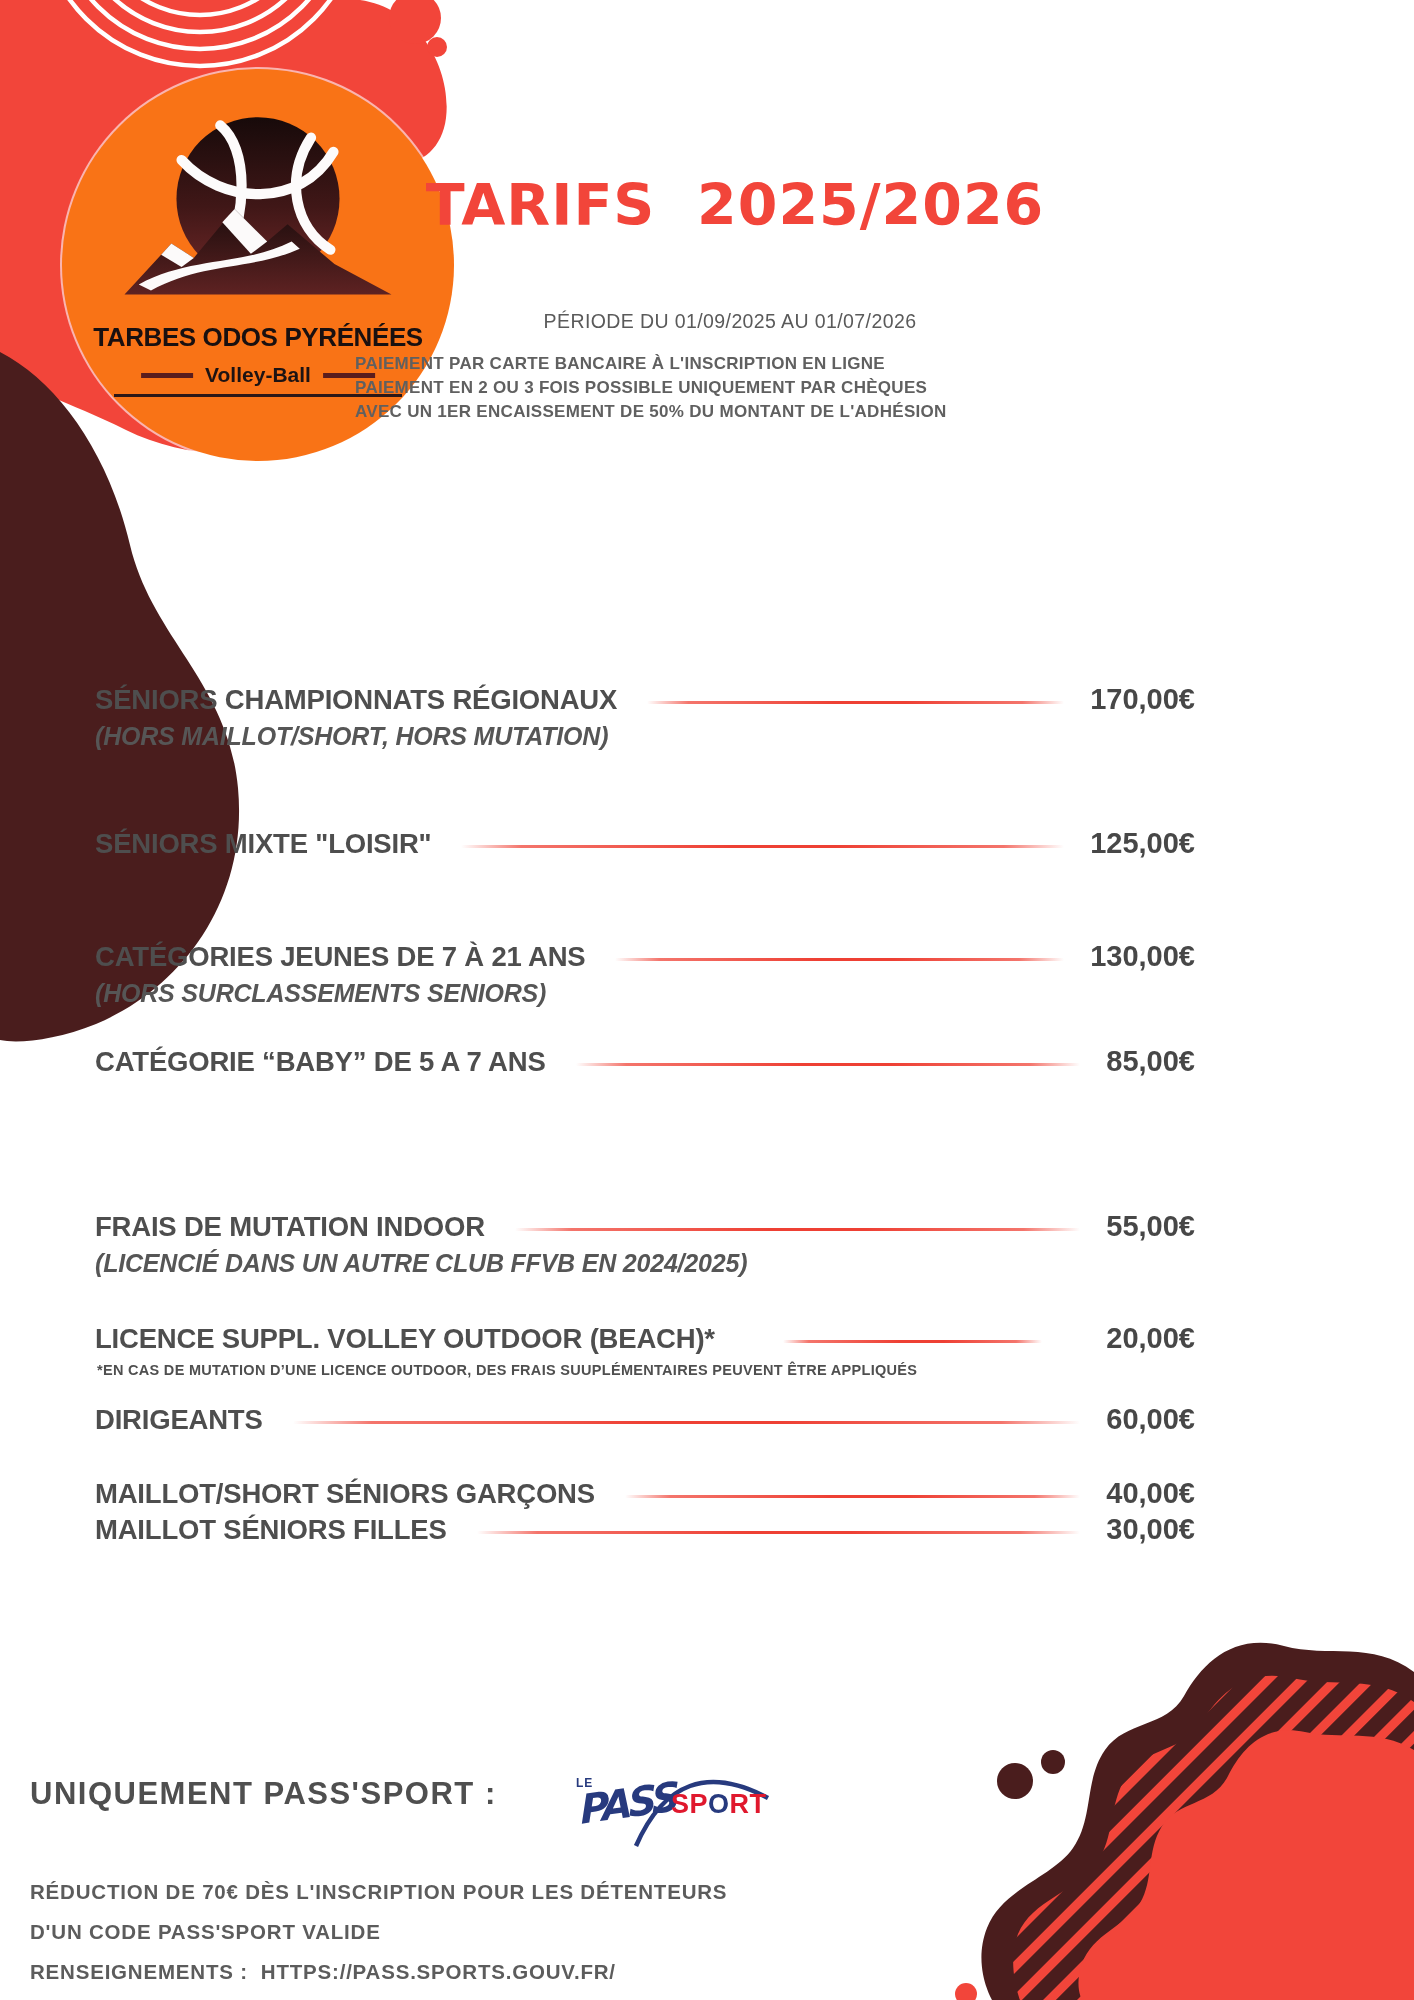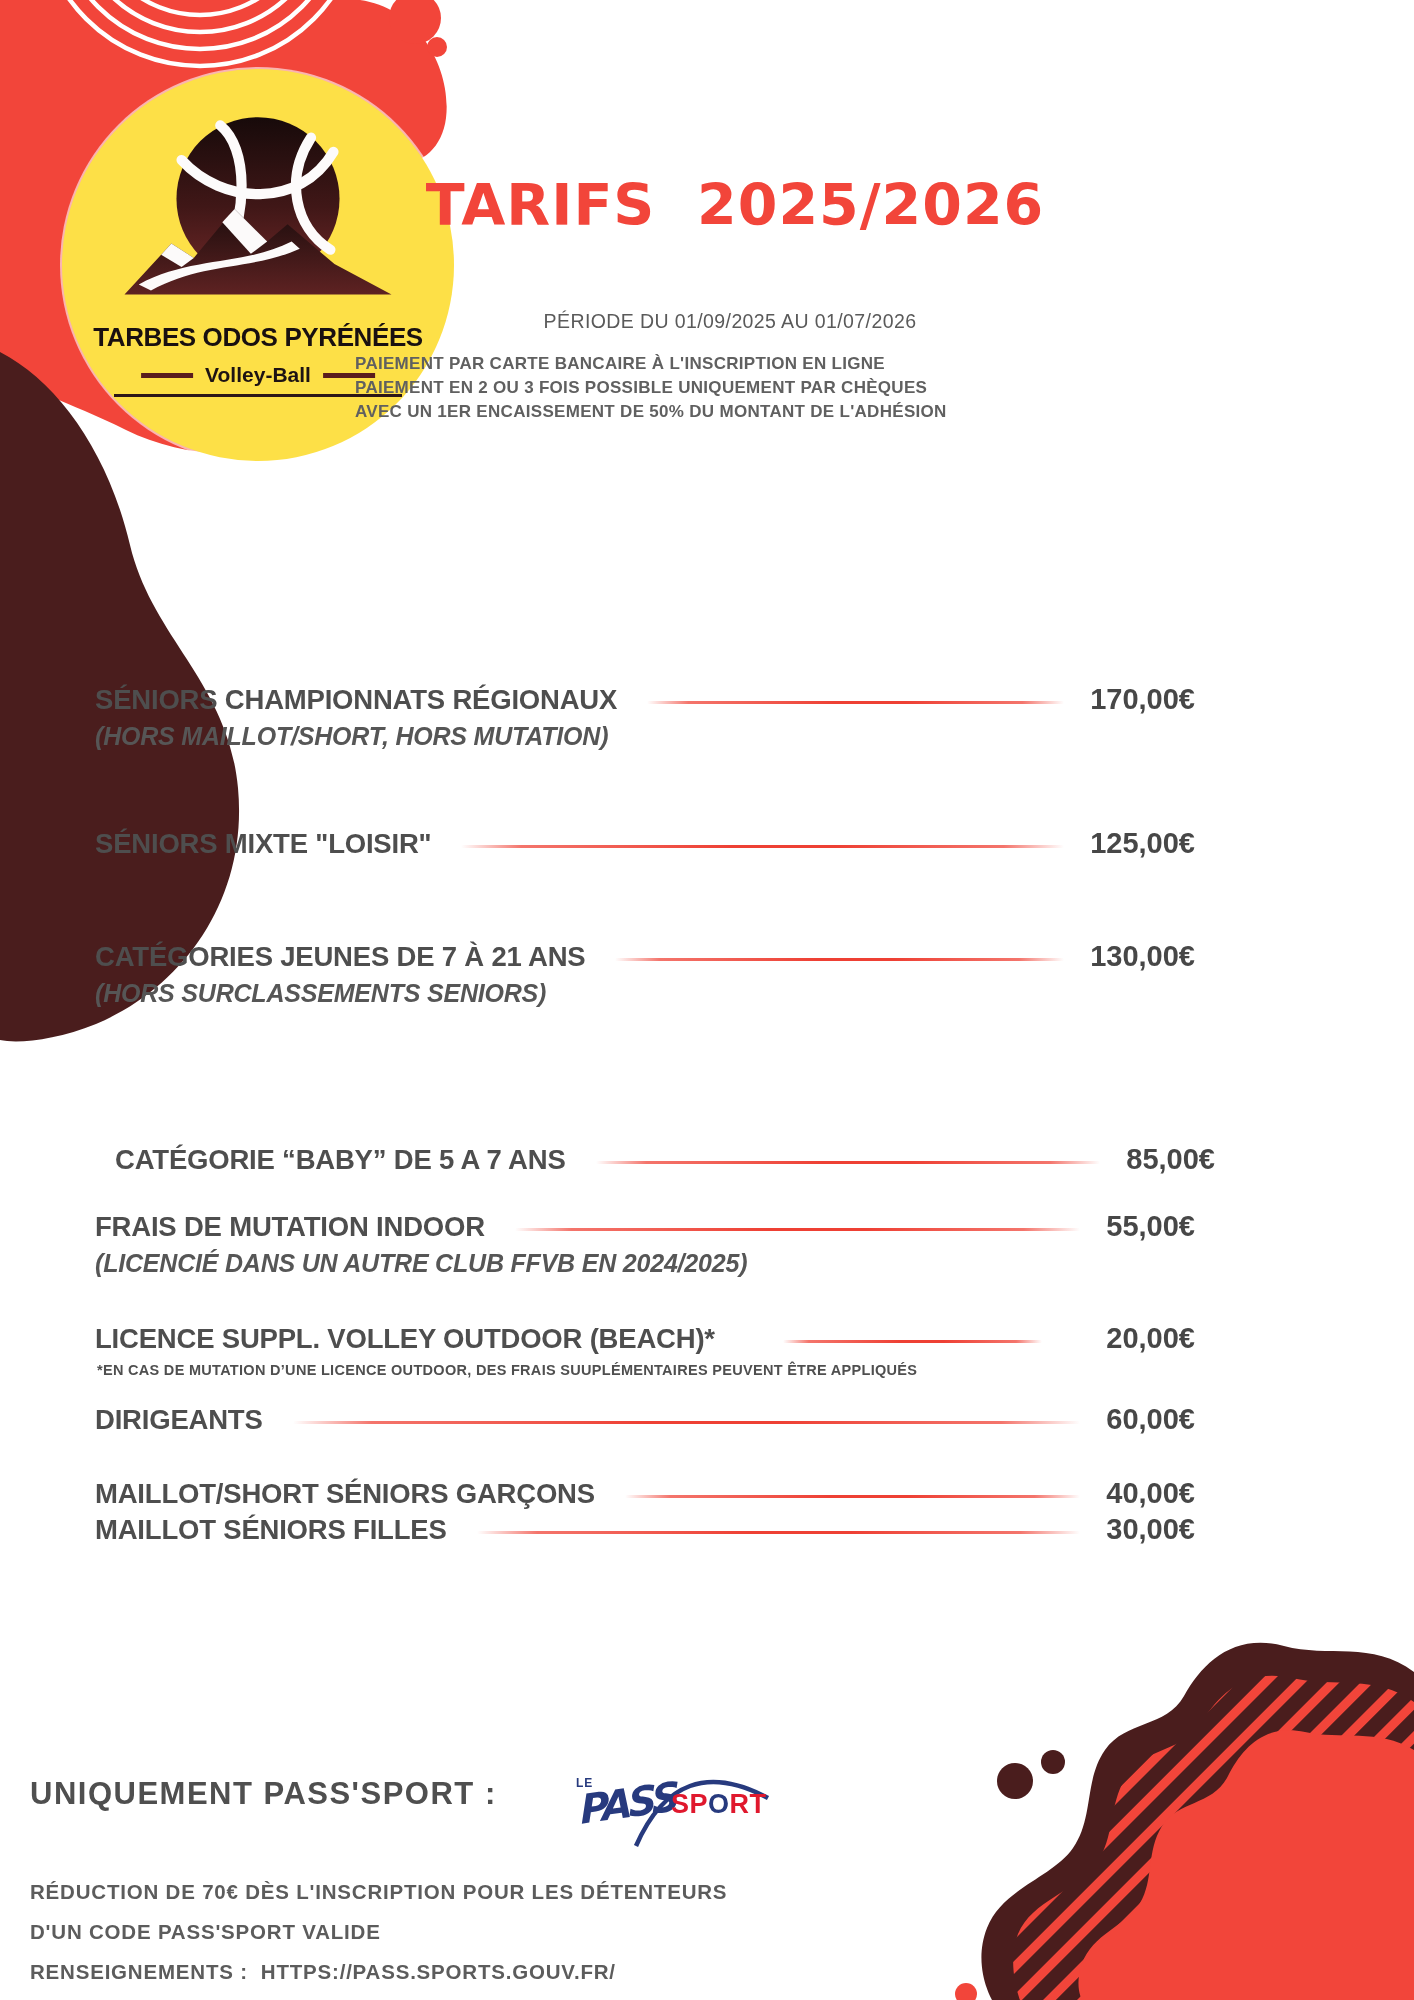--- a/index.html
+++ b/index.html
@@ -5,21 +5,21 @@
   html,body{margin:0;padding:0;background:#e8e8e8;}
   .page{position:relative;width:1414px;height:2000px;background:#ffffff;overflow:hidden;
         font-family:"Liberation Sans",sans-serif;}
   svg{display:block;}
   .abs{position:absolute;}
 
   
   .deco-topleft{left:0;top:0;width:540px;height:1100px;pointer-events:none;}
 
   
-  .badge{left:62px;top:69px;width:392px;height:392px;border-radius:50%;background:#fde047;
+  .badge{left:62px;top:69px;width:392px;height:392px;border-radius:50%;background:#f97316;
          box-shadow:0 0 0 2px rgba(255,255,255,.6);}
   .vb-logo{position:absolute;left:58px;top:36px;}
   .club-name{position:absolute;top:253px;left:0;width:100%;text-align:center;
              font-size:26px;font-weight:800;color:#191010;letter-spacing:-0.4px;white-space:pre;}
   .club-row{position:absolute;top:294px;left:50%;transform:translateX(-50%);
             display:flex;align-items:center;gap:12px;}
   .club-row .bar{width:52px;height:5px;background:#5a1d1d;}
   .club-sub{font-size:21px;font-weight:700;color:#1d1313;white-space:pre;}
   .club-rule{position:absolute;top:325px;left:50%;transform:translateX(-50%);
              width:288px;height:2.5px;background:#2c1717;}
@@ -39,21 +39,21 @@
   .price-label{font-size:27.5px;font-weight:700;color:#4e4e4e;letter-spacing:-0.2px;white-space:pre;}
   .price-line{flex:1;height:3.5px;margin:0 26px 0 30px;position:relative;top:3px;border-radius:4px;
      background:linear-gradient(90deg,rgba(240,70,58,0) 0%,rgba(240,70,58,.75) 10%,#ee4034 45%,
                 #ee4034 62%,rgba(240,70,58,.75) 90%,rgba(240,70,58,0) 100%);}
   .price-value{font-size:29px;font-weight:700;color:#474747;white-space:nowrap;}
   .price-sub{position:absolute;left:95px;font-size:25px;font-style:italic;font-weight:600;
              color:#565656;letter-spacing:-0.2px;white-space:pre;}
   .price-foot{position:absolute;left:97px;font-size:14.5px;font-weight:600;color:#4f4f4f;
               letter-spacing:.3px;white-space:pre;}
   .r1{top:683px;} .s1{top:722px;} .r2{top:827px;} .r3{top:940px;} .s3{top:979px;}
-  .r4{top:1143px;margin-left:20px;} .r5{top:1210px;} .s5{top:1249px;} .r6{top:1322px;gap:38px;} .f6{top:1362px;}
+  .r4{top:1045px;} .r5{top:1210px;} .s5{top:1249px;} .r6{top:1322px;gap:38px;} .f6{top:1362px;}
   .r7{top:1403px;} .r8{top:1477px;} .r9{top:1513px;}
 
   
   .pass-heading{left:30px;top:1776px;font-size:31px;font-weight:800;color:#4f4f4f;
                 letter-spacing:1.5px;white-space:pre;}
   .pass-logo{left:570px;top:1758px;width:215px;height:100px;}
   .pass-swoosh{position:absolute;left:0;top:0;}
   .pass-le{position:absolute;left:6px;top:18px;font-size:12px;font-weight:700;color:#273a7e;
            letter-spacing:1px;}
   .pass-word{position:absolute;left:10px;top:22px;font-size:40px;font-style:italic;font-weight:700;

